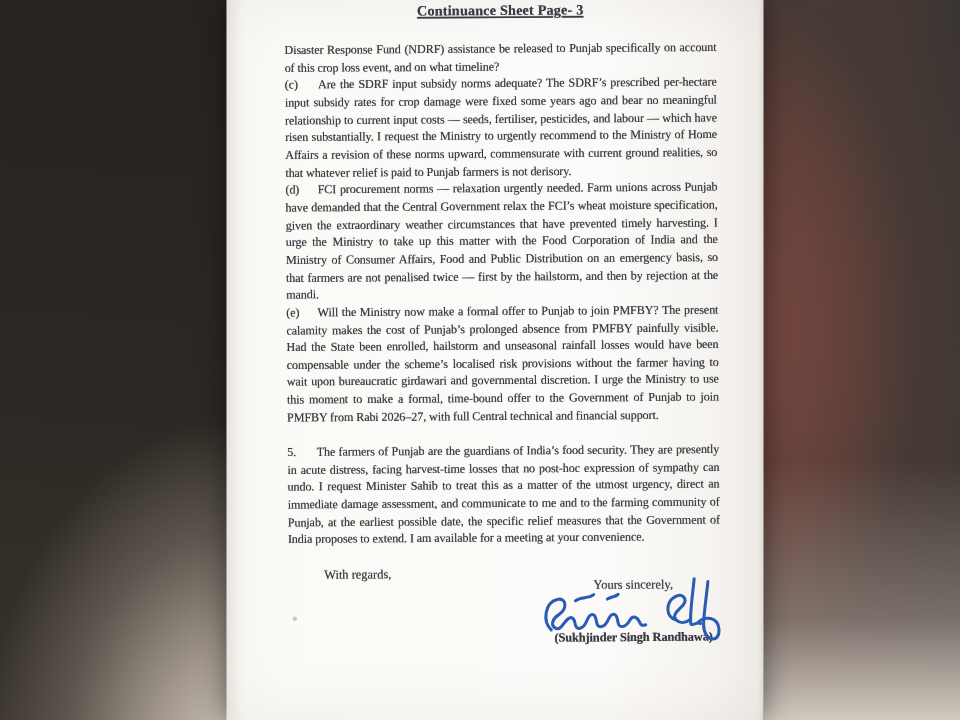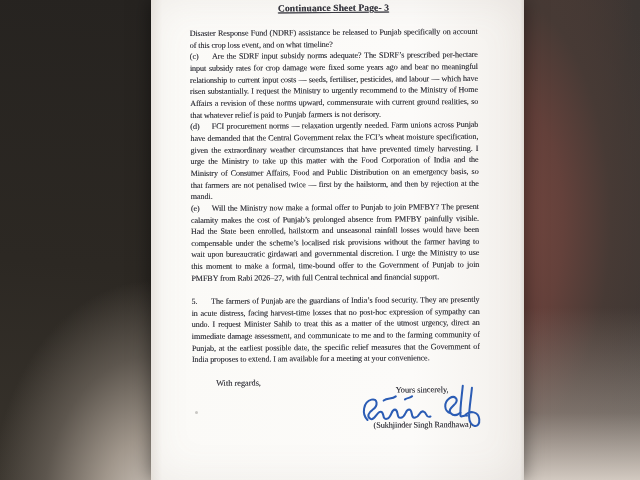--- a/index.html
+++ b/index.html
@@ -24,21 +24,20 @@
       linear-gradient(to top, var(--glow) 0%, rgba(190,180,170,0.45) 14%, rgba(120,105,95,0) 36%),
       radial-gradient(130% 72% at -8% 46%, var(--maroon) 0%, #64413b 38%, #473a35 66%, rgba(58,52,48,0) 100%),
       linear-gradient(100deg, #4e3a34 0%, #3b3532 60%, #3f3834 100%);
   }
 
   .paper {
     position: absolute; left: 151px; top: 0; width: 358px; height: 480px;
     background:
       linear-gradient(to right, #eeeae5 0%, var(--paper) 3%, #fcfbf9 70%, #f3f0ec 99%, #e3dfda 100%);
     box-shadow: 0 0 18px rgba(0,0,0,0.5), inset 0 0 40px rgba(125,112,100,0.10);
-    padding-left: 15px;
   }
 
   .sheet-content {
     position: absolute; left: 40px; top: 2px; width: 288px;
     transform: rotate(-0.4deg);
     color: var(--ink);
     text-shadow: 0 0 0.5px rgba(58,58,66,0.7);
   }
 
   .doc-title {
@@ -80,21 +79,21 @@
     overflow: visible;
   }
   .autograph path {
     fill: none;
     stroke: var(--signature-ink);
     stroke-width: 2;
     stroke-linecap: round;
     stroke-linejoin: round;
   }
   .signatory {
-    font-weight: normal;
+    font-weight: bold;
     font-size: 8.3px;
     white-space: nowrap;
     letter-spacing: -0.1px;
   }
 
   .speck {
     position: absolute; left: 44px; top: 411px;
     width: 3px; height: 3px; border-radius: 50%;
     background: rgba(110,105,100,0.35);
     filter: blur(0.5px);

